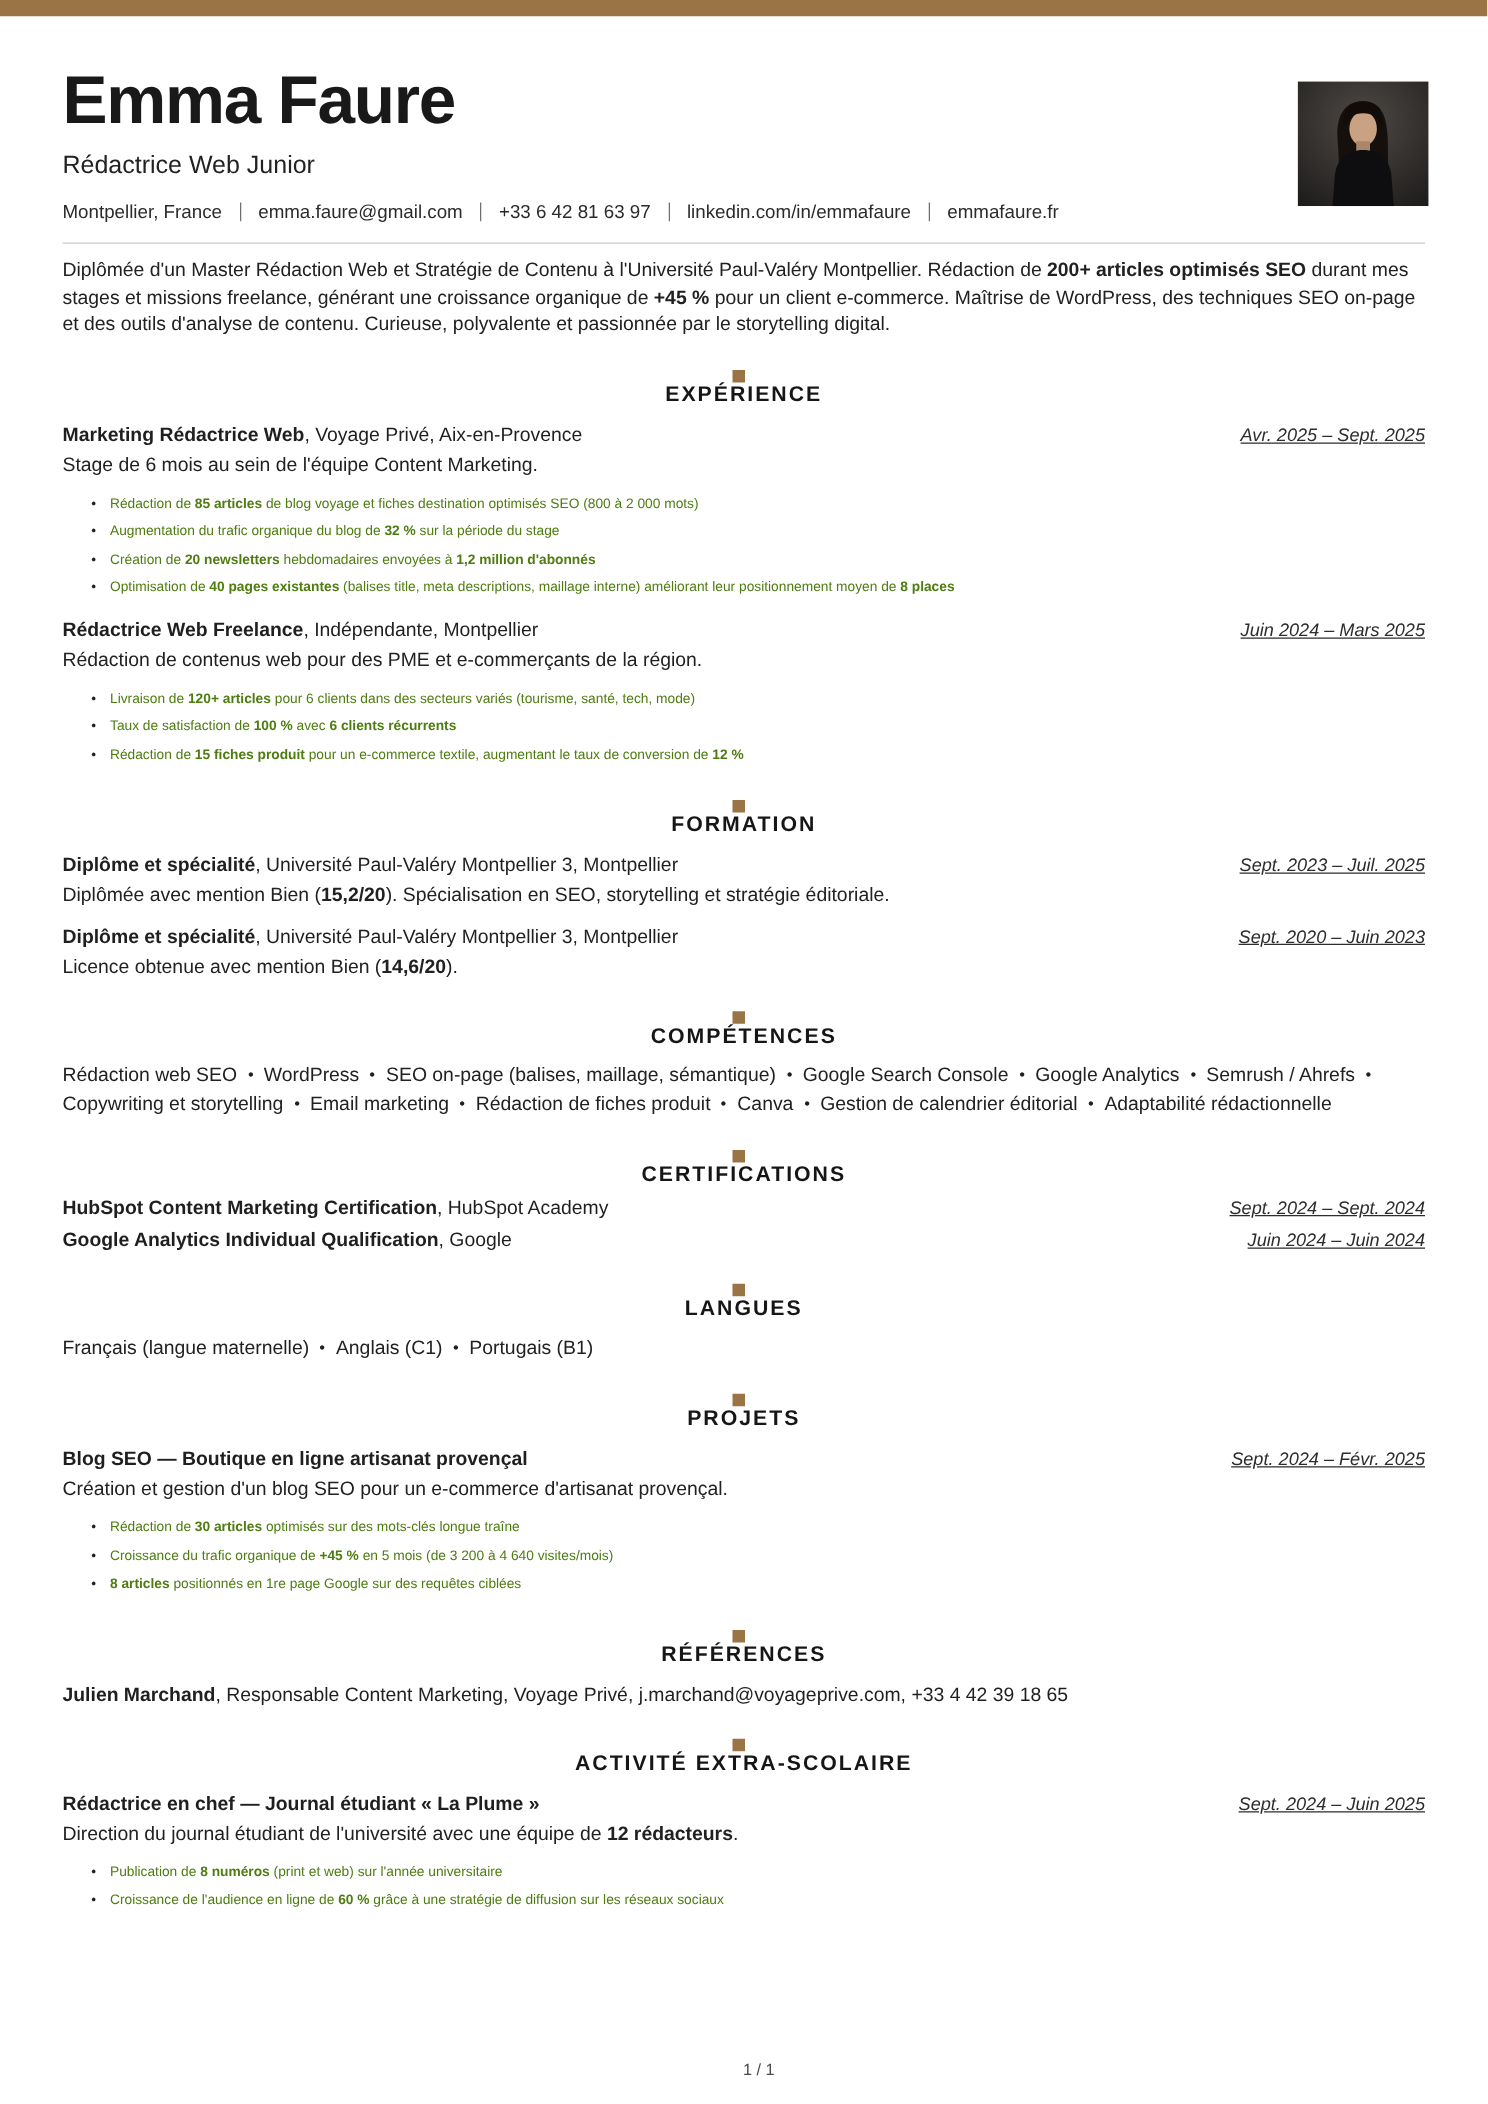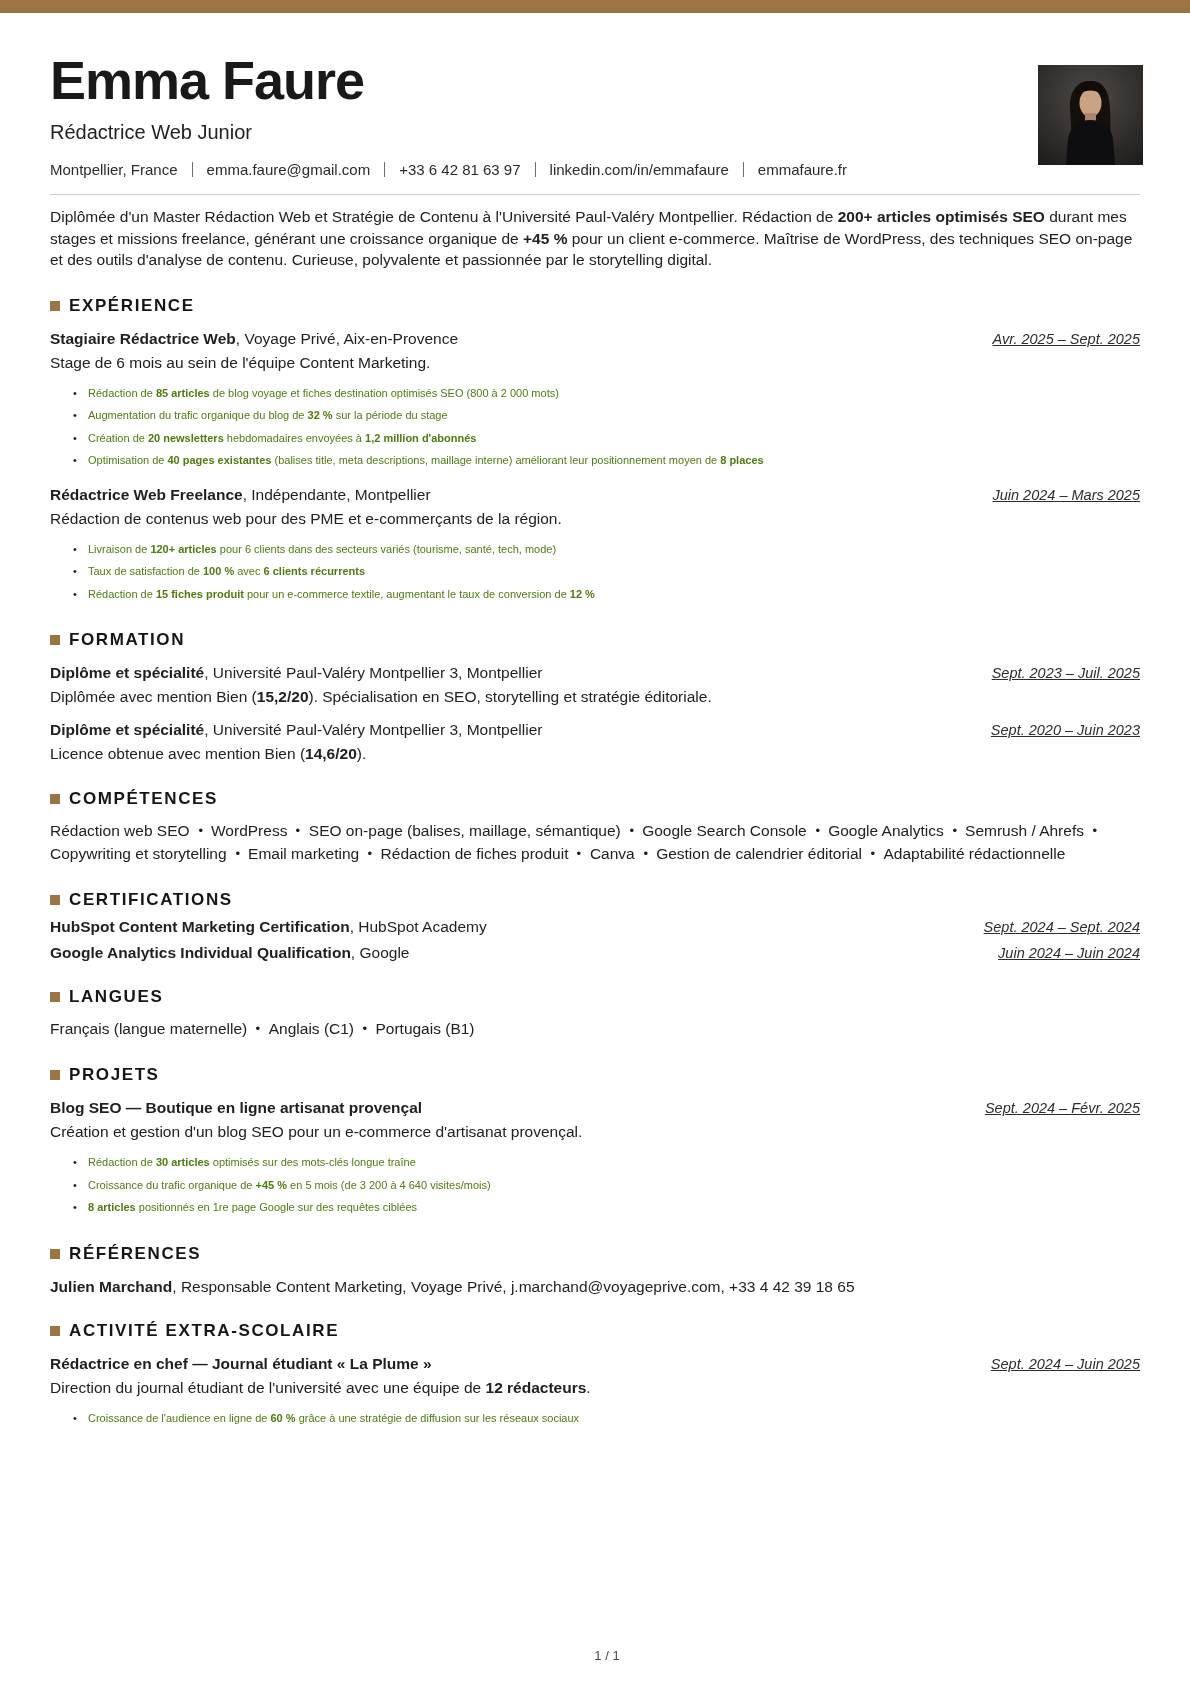--- a/index.html
+++ b/index.html
@@ -22,21 +22,21 @@
   .contacts { display: flex; align-items: center; margin-top: 17px; font-size: 15px; color: #2b2b2b; }
   .contact-sep { display: inline-block; width: 1px; height: 15px; background: #6f6f6f; margin: 0 14px; }
   .photo { position: absolute; top: 12px; right: -3px; width: 105px; height: 100px; overflow: hidden; }
   .photo svg { display: block; }
 
   hr.rule { border: none; border-top: 1px solid #cccccc; margin-top: 16px; }
 
   .summary { margin-top: 11px; font-size: 15.5px; line-height: 21.5px; color: #212121; }
 
   .section { margin-top: 25px; }
-  .section-heading { display: flex; align-items: center; }
+  .section-heading { display: flex; align-items: center; flex-direction: column; }
   .square { width: 10px; height: 10px; background: var(--accent, #9b7446); margin-right: 9px; flex: 0 0 auto; }
   .section-heading-text { font-size: 17px; font-weight: bold; letter-spacing: 1.6px; color: #161616; }
 
   .entry { margin-top: 14px; }
   .entry.compact { margin-top: 8px; }
   .entry.compact:first-of-type { margin-top: 13px; }
   .entry-head { display: flex; justify-content: space-between; align-items: baseline; }
   .entry-title { font-size: 15.5px; color: #1f1f1f; }
   .entry-title strong { font-weight: bold; }
   .entry-date { font-size: 14.5px; font-style: italic; color: #2d2d2d; white-space: nowrap; margin-left: 20px; text-decoration: underline; }
@@ -96,21 +96,21 @@
   <p class="summary"><span>Diplômée d'un Master Rédaction Web et Stratégie de Contenu à l'Université Paul-Valéry Montpellier. Rédaction de </span><strong>200+ articles optimisés SEO</strong><span> durant mes stages et missions freelance, générant une croissance organique de </span><strong>+45 %</strong><span> pour un client e-commerce. Maîtrise de WordPress, des techniques SEO on-page et des outils d'analyse de contenu. Curieuse, polyvalente et passionnée par le storytelling digital.</span></p>
 
   <main>
       <section class="section">
         <div class="section-heading">
           <span class="square"></span>
           <span class="section-heading-text">EXPÉRIENCE</span>
         </div>
         <div class="entry">
           <div class="entry-head">
-            <span class="entry-title"><strong>Stagiaire Rédactrice Web</strong><span>, Voyage Privé, Aix-en-Provence</span></span>
+            <span class="entry-title"><strong>Marketing Rédactrice Web</strong><span>, Voyage Privé, Aix-en-Provence</span></span>
             <span class="entry-date">Avr. 2025 – Sept. 2025</span>
           </div>
           <p class="entry-desc"><span>Stage de 6 mois au sein de l'équipe Content Marketing.</span></p>
           <ul class="bullets">
             <li><span>Rédaction de </span><strong>85 articles</strong><span> de blog voyage et fiches destination optimisés SEO (800 à 2 000 mots)</span></li>
             <li><span>Augmentation du trafic organique du blog de </span><strong>32 %</strong><span> sur la période du stage</span></li>
             <li><span>Création de </span><strong>20 newsletters</strong><span> hebdomadaires envoyées à </span><strong>1,2 million d'abonnés</strong></li>
             <li><span>Optimisation de </span><strong>40 pages existantes</strong><span> (balises title, meta descriptions, maillage interne) améliorant leur positionnement moyen de </span><strong>8 places</strong></li>
           </ul>
         </div>
@@ -213,20 +213,21 @@
           <span class="square"></span>
           <span class="section-heading-text">ACTIVITÉ EXTRA-SCOLAIRE</span>
         </div>
         <div class="entry">
           <div class="entry-head">
             <span class="entry-title"><strong>Rédactrice en chef — Journal étudiant « La Plume »</strong></span>
             <span class="entry-date">Sept. 2024 – Juin 2025</span>
           </div>
           <p class="entry-desc"><span>Direction du journal étudiant de l'université avec une équipe de </span><strong>12 rédacteurs</strong><span>.</span></p>
           <ul class="bullets">
+            <li><span>Publication de </span><strong>8 numéros</strong><span> (print et web) sur l'année universitaire</span></li>
             <li><span>Croissance de l'audience en ligne de </span><strong>60 %</strong><span> grâce à une stratégie de diffusion sur les réseaux sociaux</span></li>
           </ul>
         </div>
       </section>
     </main>
 </div>
 
 <footer class="footer">1 / 1</footer>
 
 </body></html>

